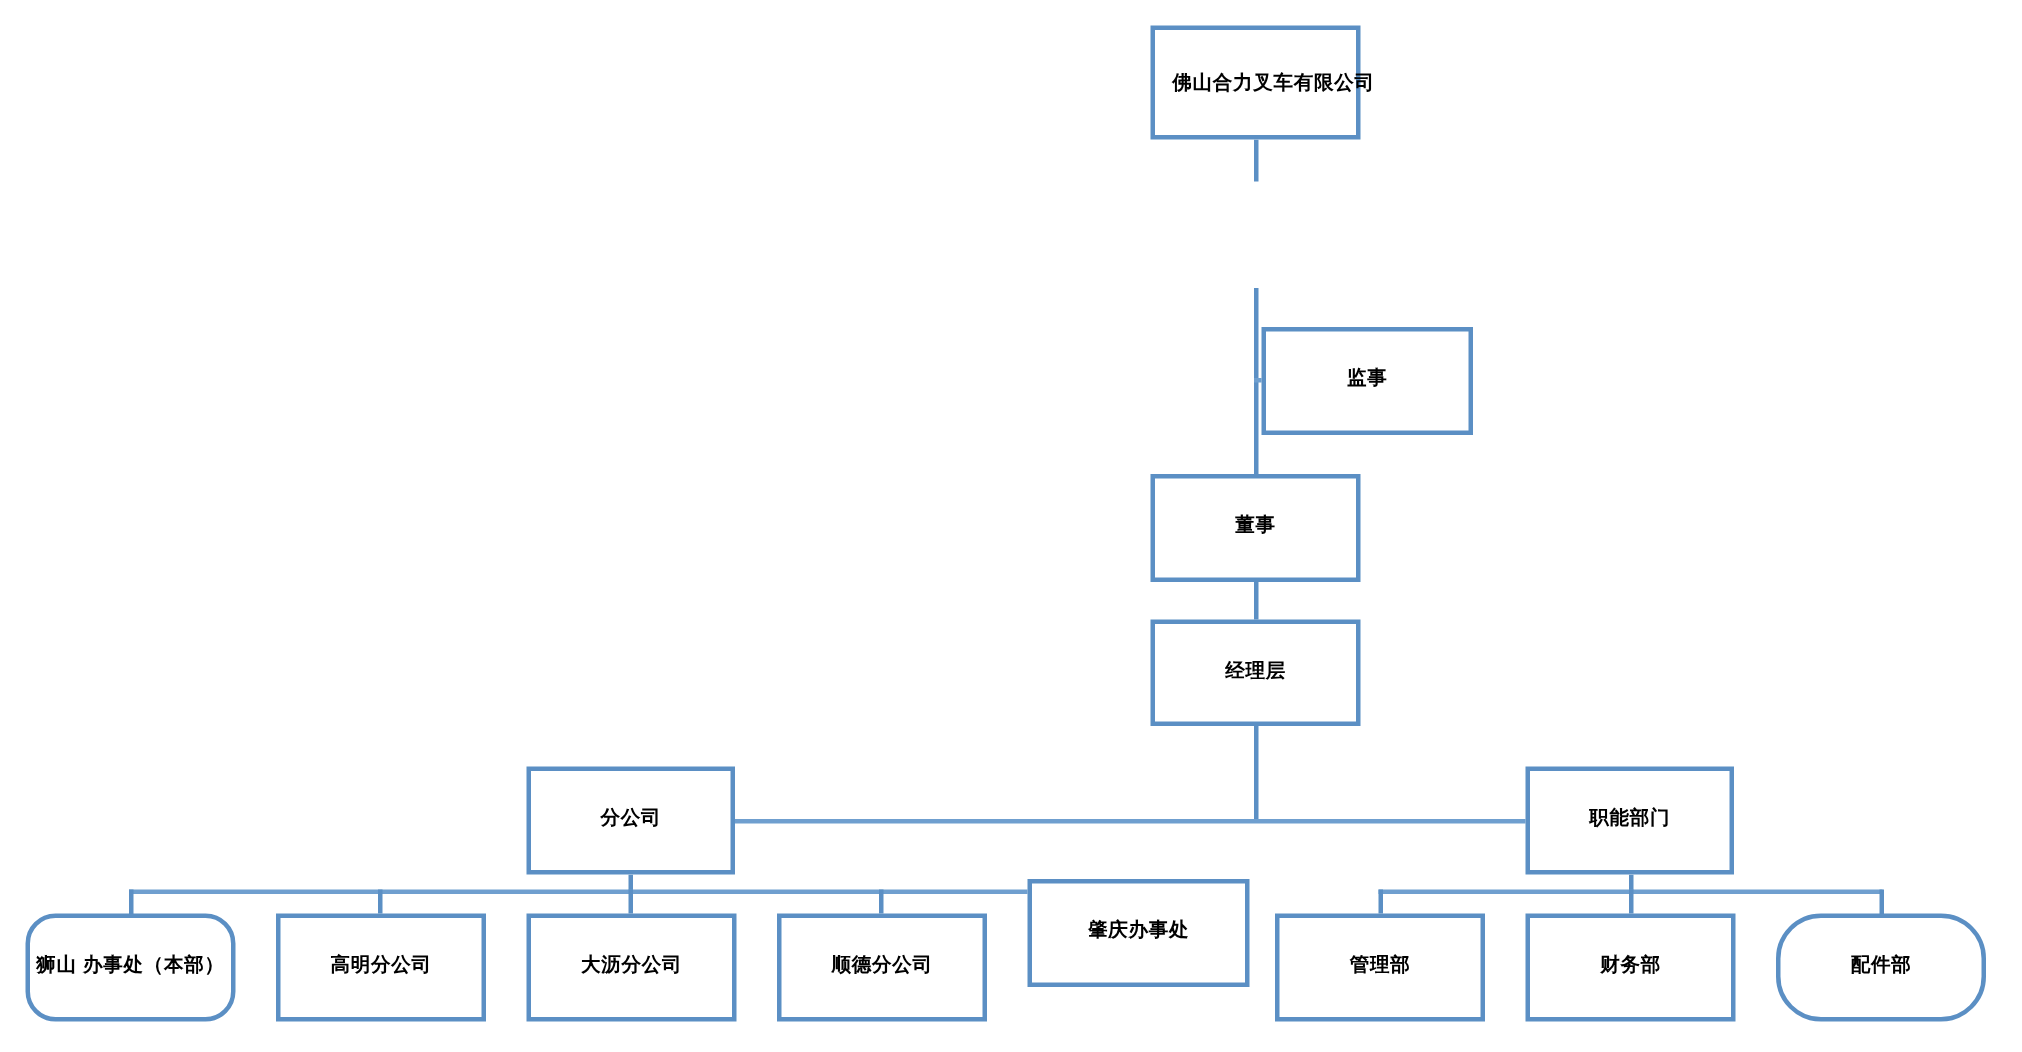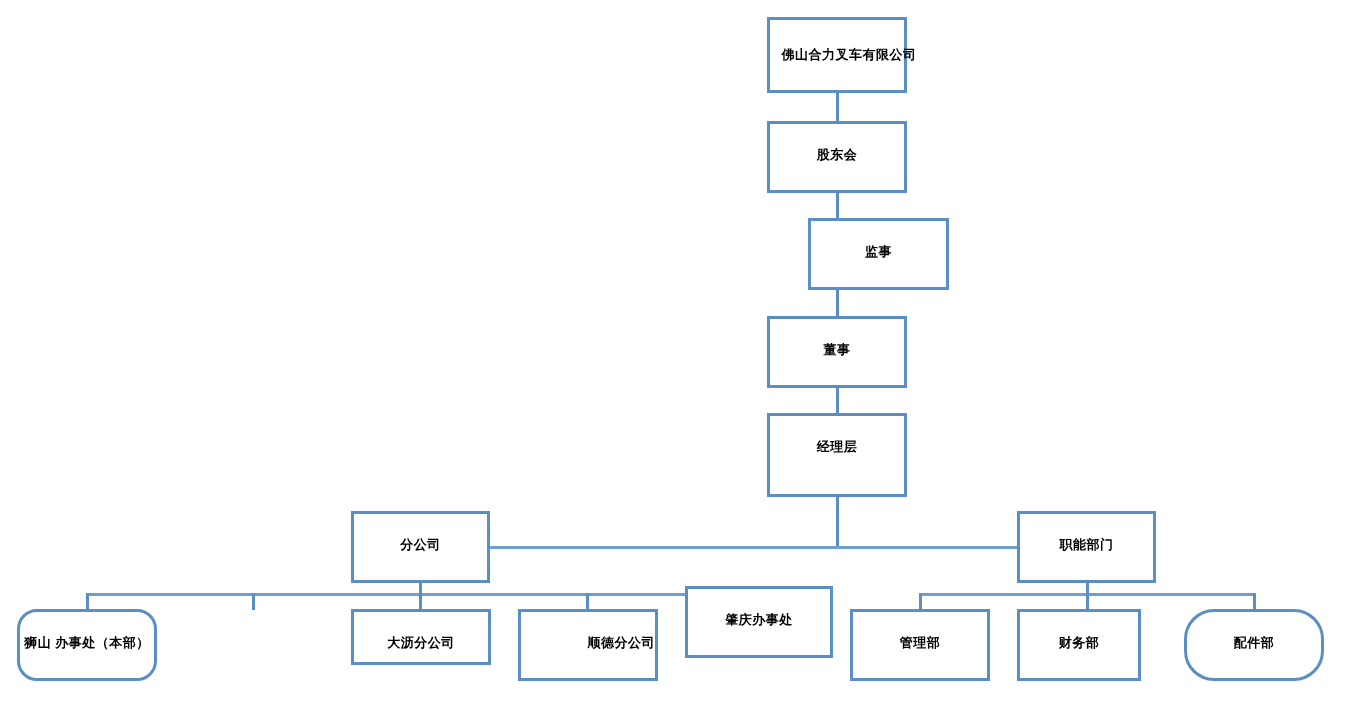--- a/index.html
+++ b/index.html
@@ -84,60 +84,60 @@
   <div class="connector v" style="left:1086px; top:583px; height:11px;"></div>
   <div class="connector h thin" style="left:919px; top:593px; width:336px;"></div>
   <div class="connector v" style="left:919px; top:593px; height:17px;"></div>
   <div class="connector v" style="left:1086px; top:593px; height:17px;"></div>
   <div class="connector v" style="left:1253px; top:593px; height:17px;"></div>
 
   <div class="node align-top" style="left:767px; top:17px; width:140px; height:76px;">
     <span class="node-label" style="font-size:13px;padding-left:24px;">佛山合力叉车有限公司</span>
   </div>
 
-  <div class="node align-upper" style="left:767px; top:121px; width:140px; height:72px;">
-    <span class="node-label" style="font-size:13px;">股东会</span>
-  </div>
 
-  <div class="node align-upper" style="left:808px; top:218px; width:141px; height:72px;">
+  <div class="node align-upper" style="left:841px; top:218px; width:141px; height:72px;">
     <span class="node-label" style="font-size:13px;">监事</span>
   </div>
 
   <div class="node align-upper" style="left:767px; top:316px; width:140px; height:72px;">
     <span class="node-label" style="font-size:13px;">董事</span>
   </div>
 
-  <div class="node align-upper" style="left:767px; top:413px; width:140px; height:84px;">
+  <div class="node align-upper" style="left:767px; top:413px; width:140px; height:71px;">
     <span class="node-label" style="font-size:13px;">经理层</span>
   </div>
 
   <div class="node align-upper" style="left:351px; top:511px; width:139px; height:72px;">
     <span class="node-label" style="font-size:13px;">分公司</span>
   </div>
 
   <div class="node align-upper" style="left:1017px; top:511px; width:139px; height:72px;">
     <span class="node-label" style="font-size:13px;">职能部门</span>
   </div>
 
   <div class="node align-upper" style="left:17px; top:609px; width:140px; height:72px;border-radius:20px;">
     <span class="node-label" style="font-size:13px;">狮山 办事处（本部）</span>
   </div>
-  <div class="node align-upper" style="left:351px; top:609px; width:140px; height:56px;">
+  <div class="node align-upper" style="left:184px; top:609px; width:140px; height:72px;">
+    <span class="node-label" style="font-size:13px;">高明分公司</span>
+  </div>
+  <div class="node align-upper" style="left:351px; top:609px; width:140px; height:72px;">
     <span class="node-label" style="font-size:13px;">大沥分公司</span>
   </div>
-  <div class="node align-upper" style="left:518px; top:609px; width:140px; height:72px;justify-content:flex-end;">
+  <div class="node align-upper" style="left:518px; top:609px; width:140px; height:72px;">
     <span class="node-label" style="font-size:13px;">顺德分公司</span>
   </div>
   <div class="node align-upper" style="left:685px; top:586px; width:148px; height:72px;">
     <span class="node-label" style="font-size:13px;">肇庆办事处</span>
   </div>
 
   <div class="node align-upper" style="left:850px; top:609px; width:140px; height:72px;">
     <span class="node-label" style="font-size:13px;text-align:center;">管理部</span>
   </div>
-  <div class="node align-upper" style="left:1017px; top:609px; width:124px; height:72px;">
+  <div class="node align-upper" style="left:1017px; top:609px; width:140px; height:72px;">
     <span class="node-label" style="font-size:13px;">财务部</span>
   </div>
   <div class="node align-upper" style="left:1184px; top:609px; width:140px; height:72px;border-radius:30px;">
     <span class="node-label" style="font-size:13px;">配件部</span>
   </div>
 
 </div>
 
 </body></html>

